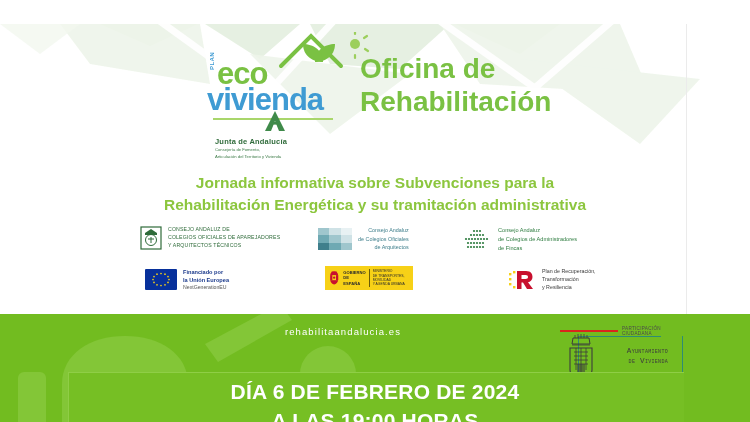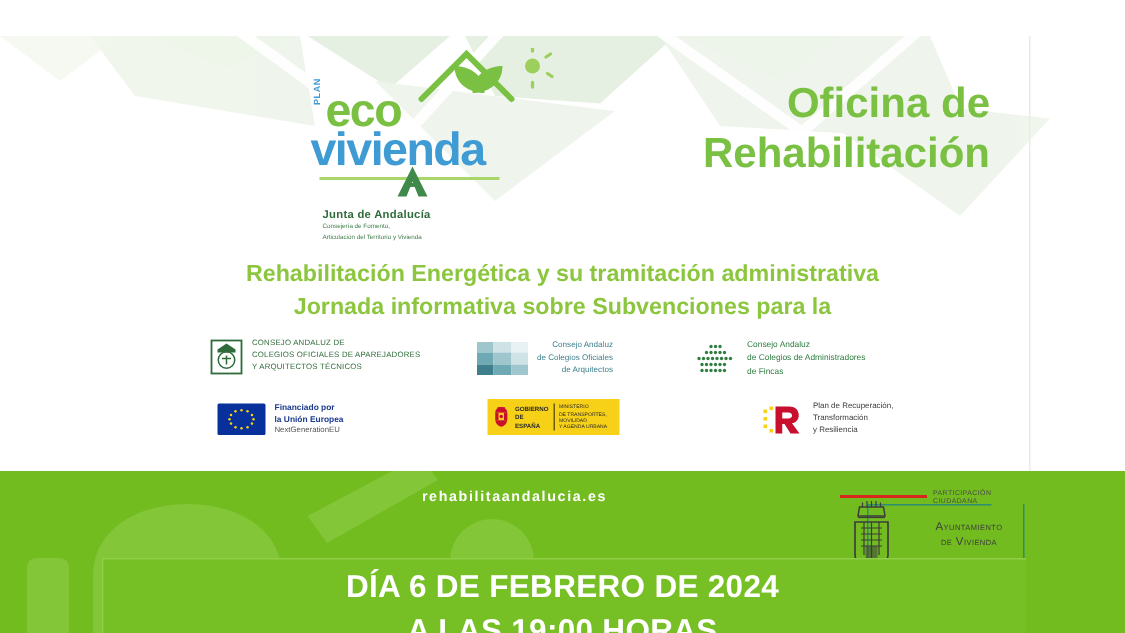--- a/index.html
+++ b/index.html
@@ -33,21 +33,21 @@
     font-size:31px;font-weight:bold;color:#3f9bd3;letter-spacing:-1px;line-height:1;
   }
   .eco-underline{position:absolute;left:8px;top:78px;width:120px;height:2px;background:#a9d66b;}
 
   .ja-logo{position:absolute;left:215px;top:86px;width:120px;height:42px;text-align:left;}
   .ja-name{font-size:7.5px;font-weight:bold;color:#2f6b3a;letter-spacing:.2px;margin-top:1px;}
   .ja-sub{font-size:4.2px;color:#3b7a46;line-height:1.35;margin-top:1px;}
 
   .title-main{
     position:absolute;left:360px;top:28px;width:300px;
-    font-size:28px;font-weight:bold;color:#7ac143;line-height:1.18;text-align:right;
+    font-size:28px;font-weight:bold;color:#7ac143;line-height:1.18;text-align:left;
   }
 
   .subtitle{
     position:absolute;left:60px;top:148px;width:630px;
     text-align:center;font-size:15.5px;font-weight:bold;color:#8cc63e;line-height:1.42;
   }
 
   
   .logos{position:absolute;left:0;top:198px;width:686px;height:84px;}
   .logo-cell{position:absolute;display:flex;align-items:center;gap:6px;}
@@ -76,32 +76,32 @@
 
   
   .band{position:absolute;left:0;top:290px;width:750px;height:132px;background:#72bc20;overflow:hidden;}
   .band-wm{position:absolute;opacity:1;}
   .band-overlay{
     position:absolute;left:68px;top:58px;width:615px;height:74px;
     background:#76bf24;border-top:1px solid #8fce46;border-left:1px solid #8fce46;
   }
   .url{
     position:absolute;left:0;top:12px;width:686px;text-align:center;
-    font-size:9.5px;font-weight:bold;color:#ffffff;letter-spacing:1.1px;
+    font-size:9.5px;font-weight:normal;color:#ffffff;letter-spacing:1.1px;
   }
 
   .ayto{position:absolute;left:560px;top:6px;width:130px;height:66px;}
   .ayto-redline{position:absolute;left:0px;top:10px;width:58px;height:2px;background:#d9261c;}
   .ayto-pc{position:absolute;left:62px;top:6px;font-size:4.6px;color:#4a4a4a;letter-spacing:.3px;}
   .ayto-frame{position:absolute;left:18px;top:16px;width:104px;height:46px;border:1px solid #2e8c74;border-top:none;border-left:none;}
   .ayto-frame2{position:absolute;left:18px;top:16px;width:82px;height:38px;border:1px solid #2e8c74;border-right:none;border-bottom:none;}
   .ayto-name{
-    position:absolute;left:50px;top:26px;font-size:7.6px;color:#3c3c3c;
-    font-variant:small-caps;letter-spacing:.3px;line-height:1.35;text-align:center;width:72px;
-    font-family:Liberation Sans, sans-serif;
+    position:absolute;left:36px;top:26px;font-size:7.6px;color:#3c3c3c;
+    font-variant:small-caps;letter-spacing:.3px;line-height:1.35;text-align:right;width:72px;
+    font-family:Liberation Mono, monospace;
   }
 
   .event{
     position:absolute;left:0;top:64px;width:750px;text-align:center;
     font-size:21px;font-weight:bold;color:#ffffff;line-height:1.36;
     letter-spacing:.2px;
   }
   .event div{white-space:nowrap;}
 </style>
 </head>
@@ -165,22 +165,22 @@
     <div class="ja-sub">Consejería de Fomento,</div>
     <div class="ja-sub">Articulación del Territorio y Vivienda</div>
   </div>
 
   <div class="title-main">
     <div>Oficina de</div>
     <div>Rehabilitación</div>
   </div>
 
   <div class="subtitle">
+    <div>Jornada informativa sobre Subvenciones para la</div>
     <div>Rehabilitación Energética y su tramitación administrativa</div>
-    <div>Jornada informativa sobre Subvenciones para la</div>
   </div>
 
   <div class="logos">
 
     <div class="logo-cell r1c1">
       <svg class="crest" viewBox="0 0 22 24">
         <rect x="1" y="1" width="20" height="22" fill="none" stroke="#2f6b3a" stroke-width="1.2"></rect>
         <circle cx="11" cy="14" r="5.5" fill="none" stroke="#2f6b3a" stroke-width="1"></circle>
         <path d="M5,7 L11,3 L17,7 L17,9 L5,9 Z" fill="#2f6b3a"></path>
         <path d="M8,13 L14,13 M11,11 L11,17" stroke="#2f6b3a" stroke-width="1"></path>

